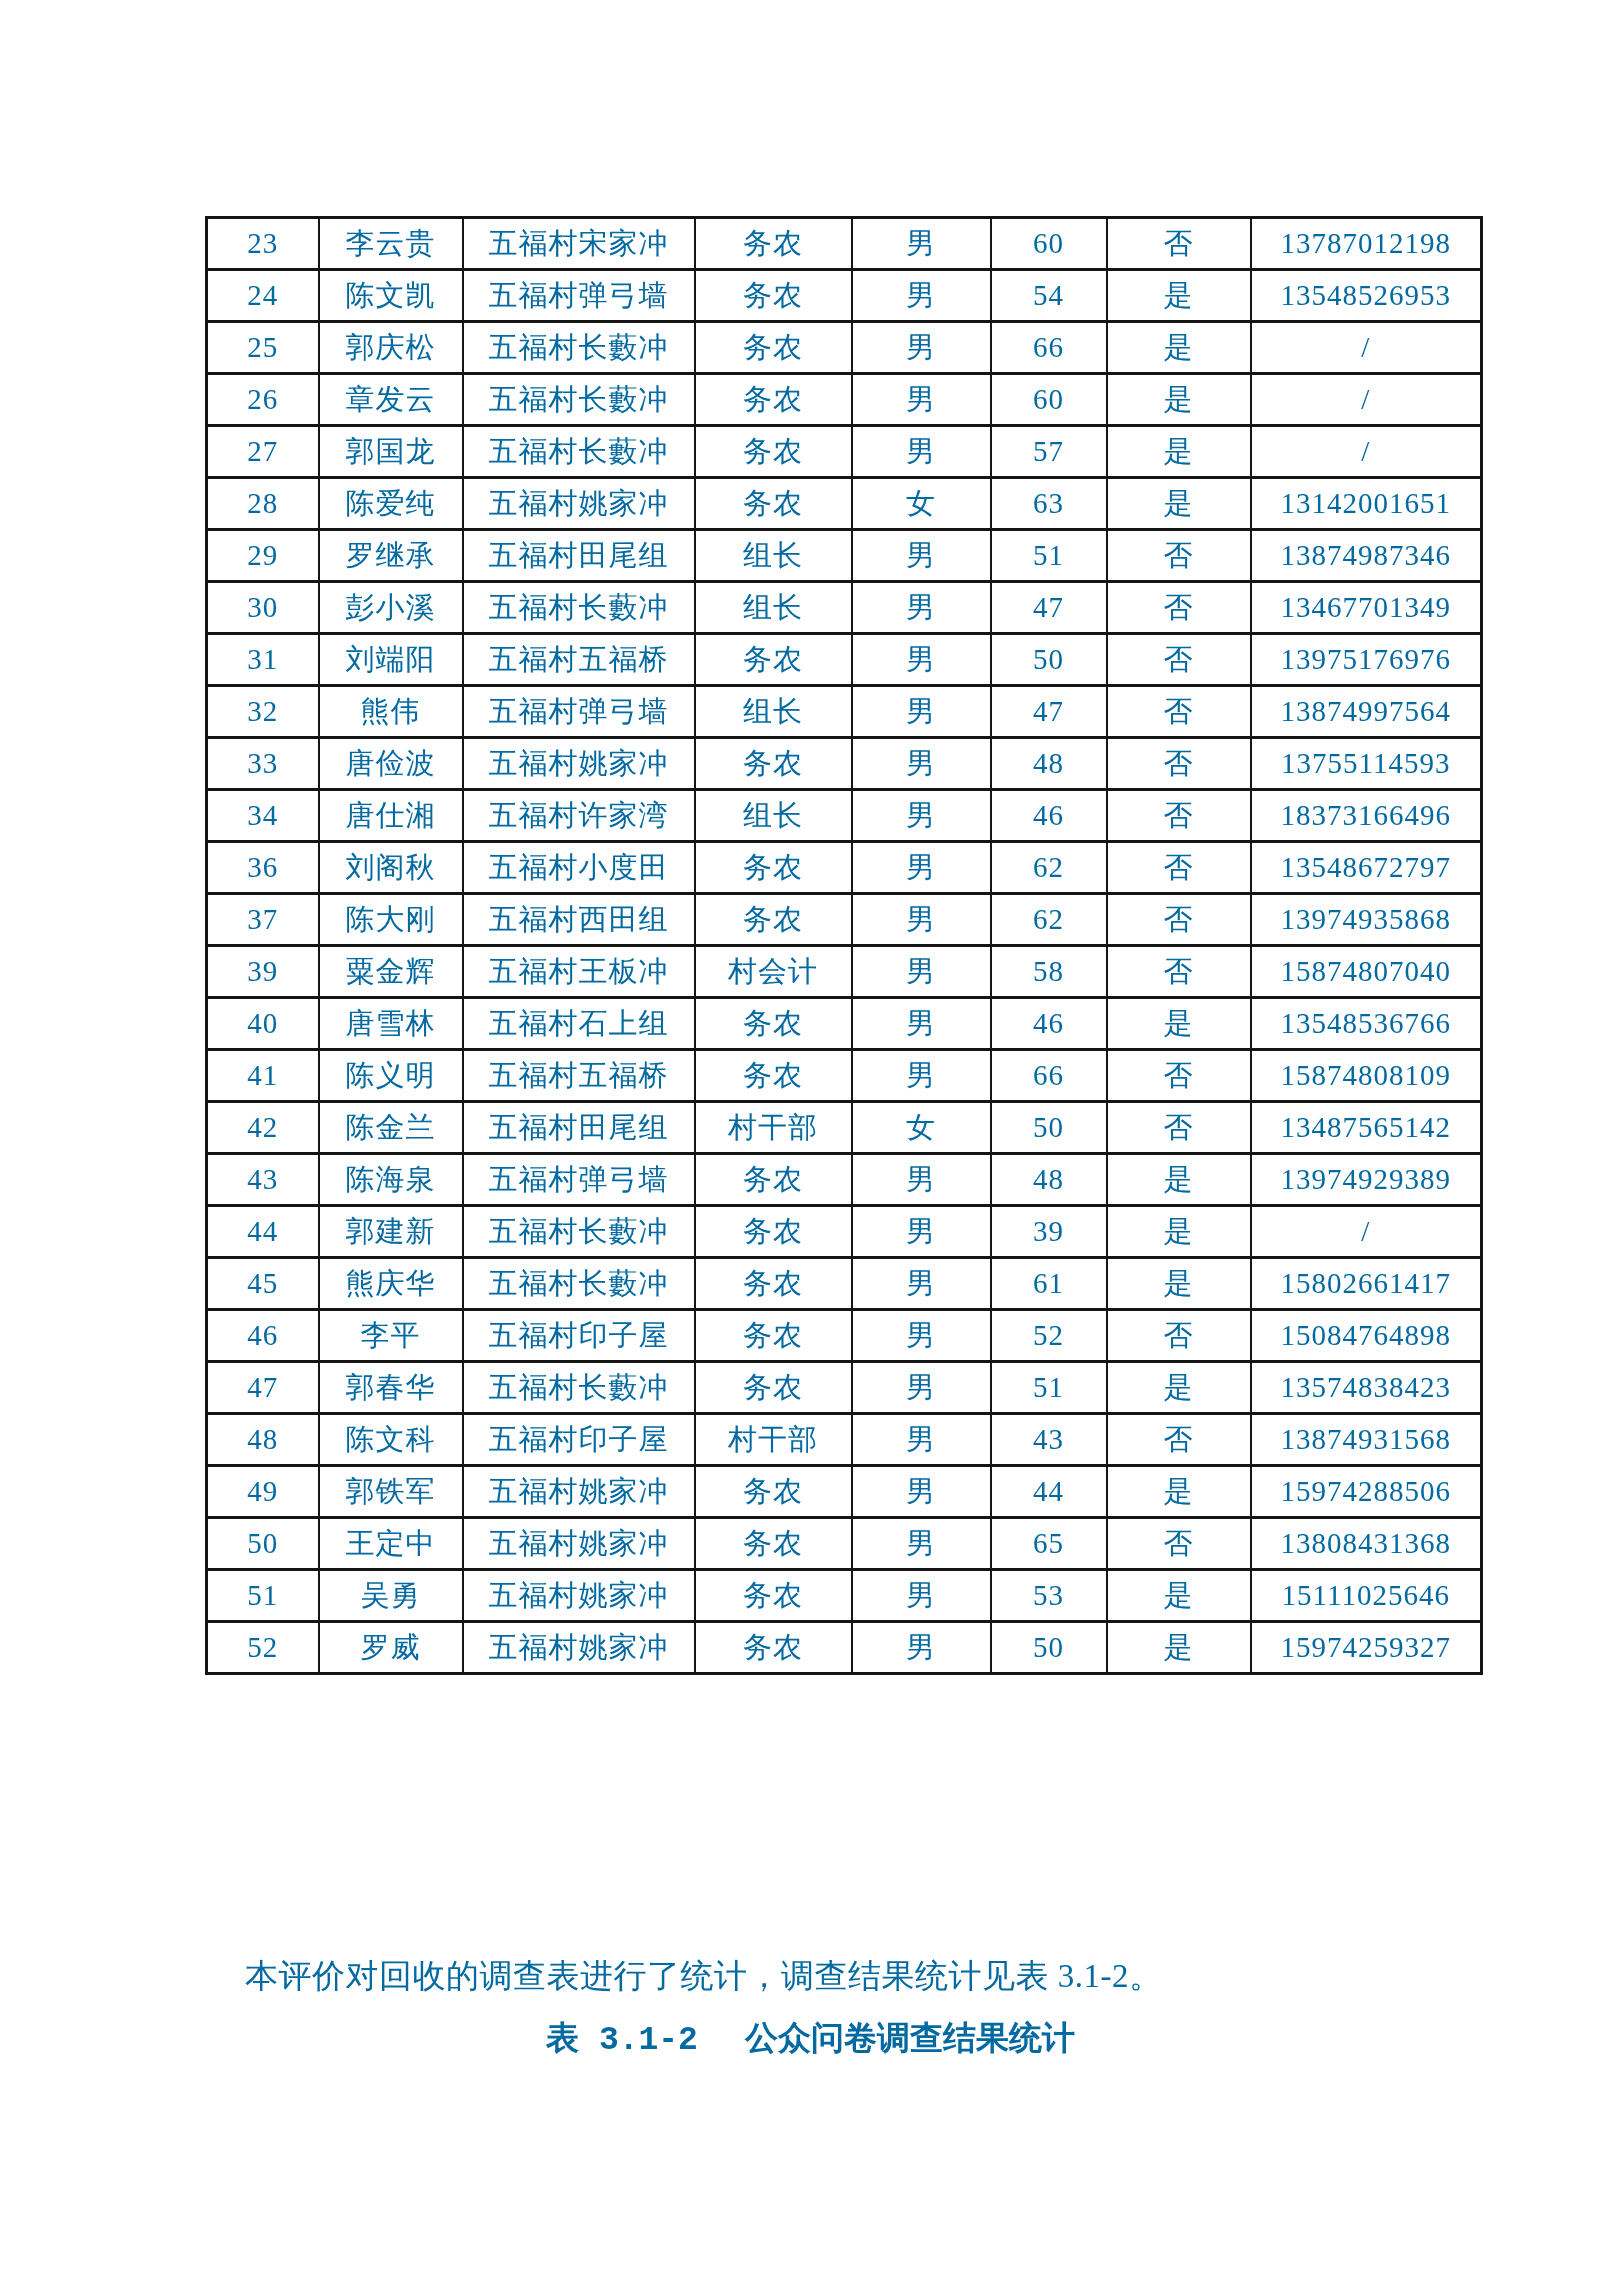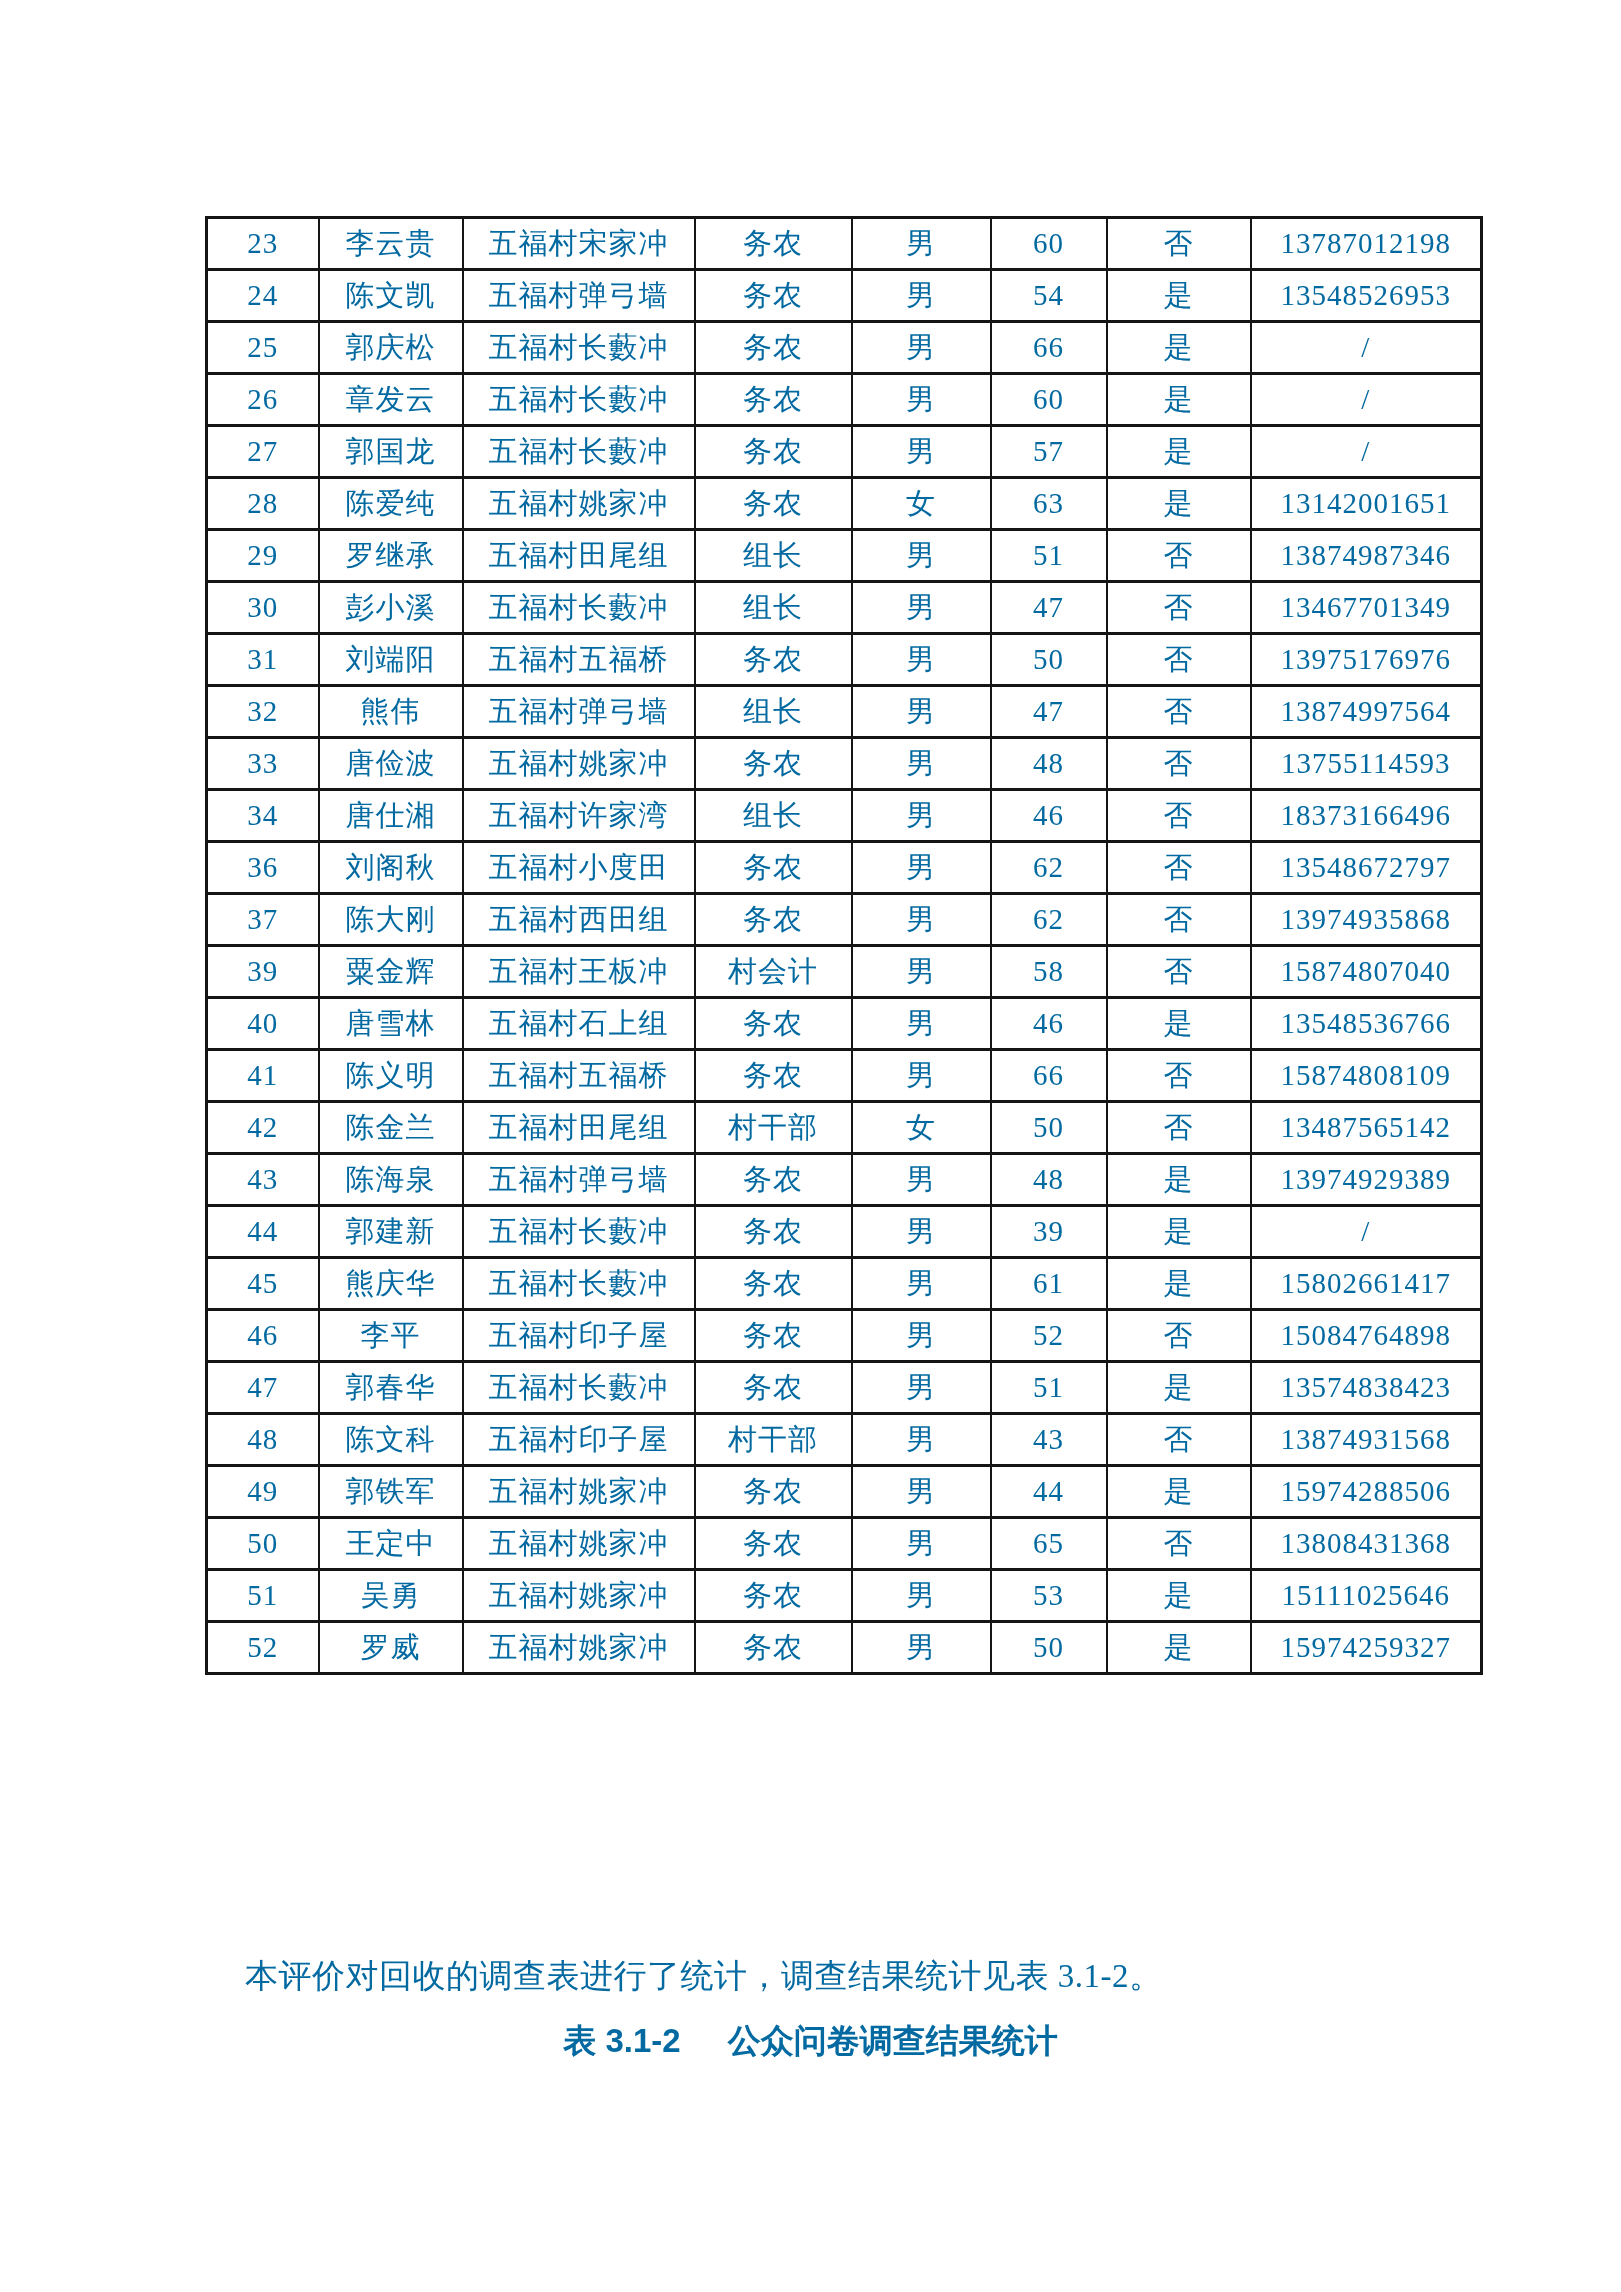--- a/index.html
+++ b/index.html
@@ -44,21 +44,21 @@
     font-size: 33px;
     line-height: 1.25;
     letter-spacing: 0.5px;
     margin-left: 23px;
   }
   .caption {
     position: absolute;
     left: 0; top: 2021px;
     width: 1621px;
     text-align: center;
-    font-family: Liberation Sans, sans-serif;
+    font-family: Liberation Mono, monospace;
     font-weight: bold;
     font-size: 33px;
     line-height: 1.2;
   }
   .caption .gap { display: inline-block; width: 47px; }
 </style>
 </head>
 <body>
 
 <div class="sheet">

